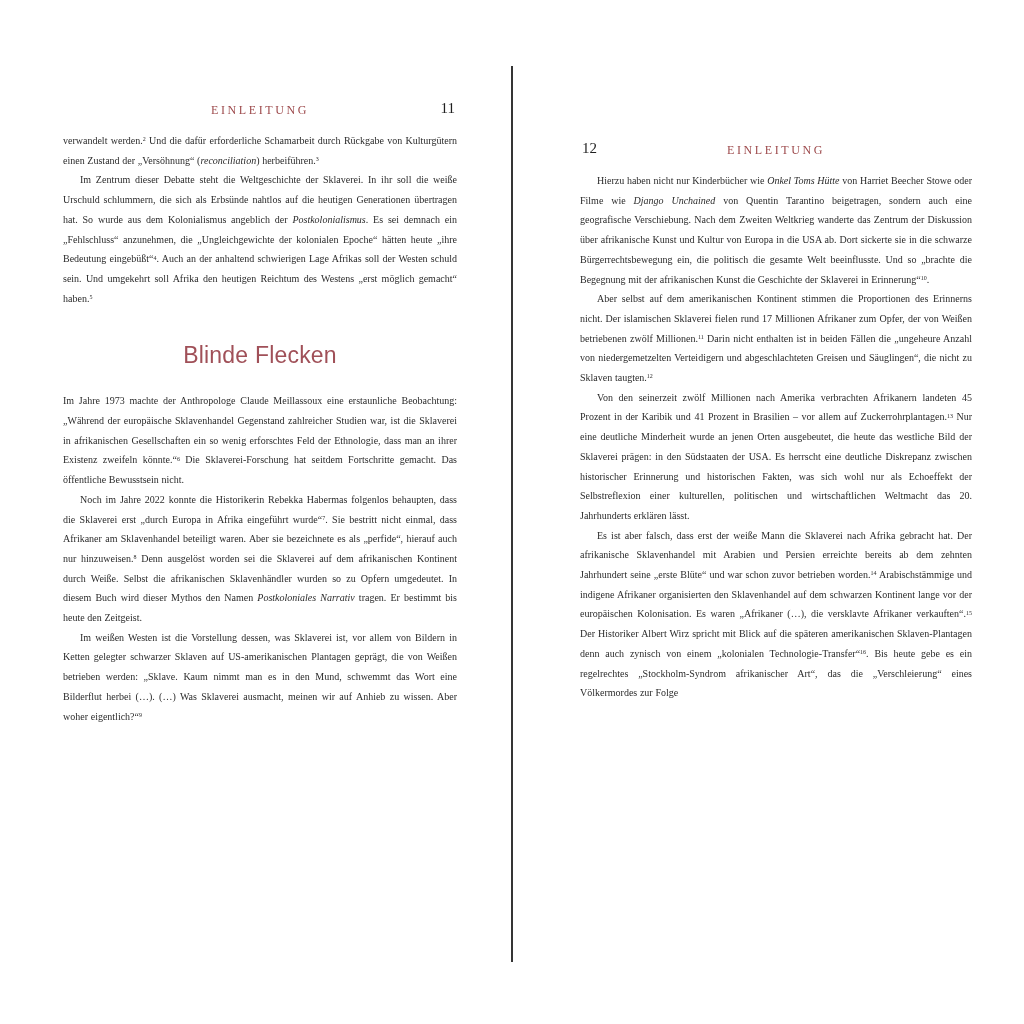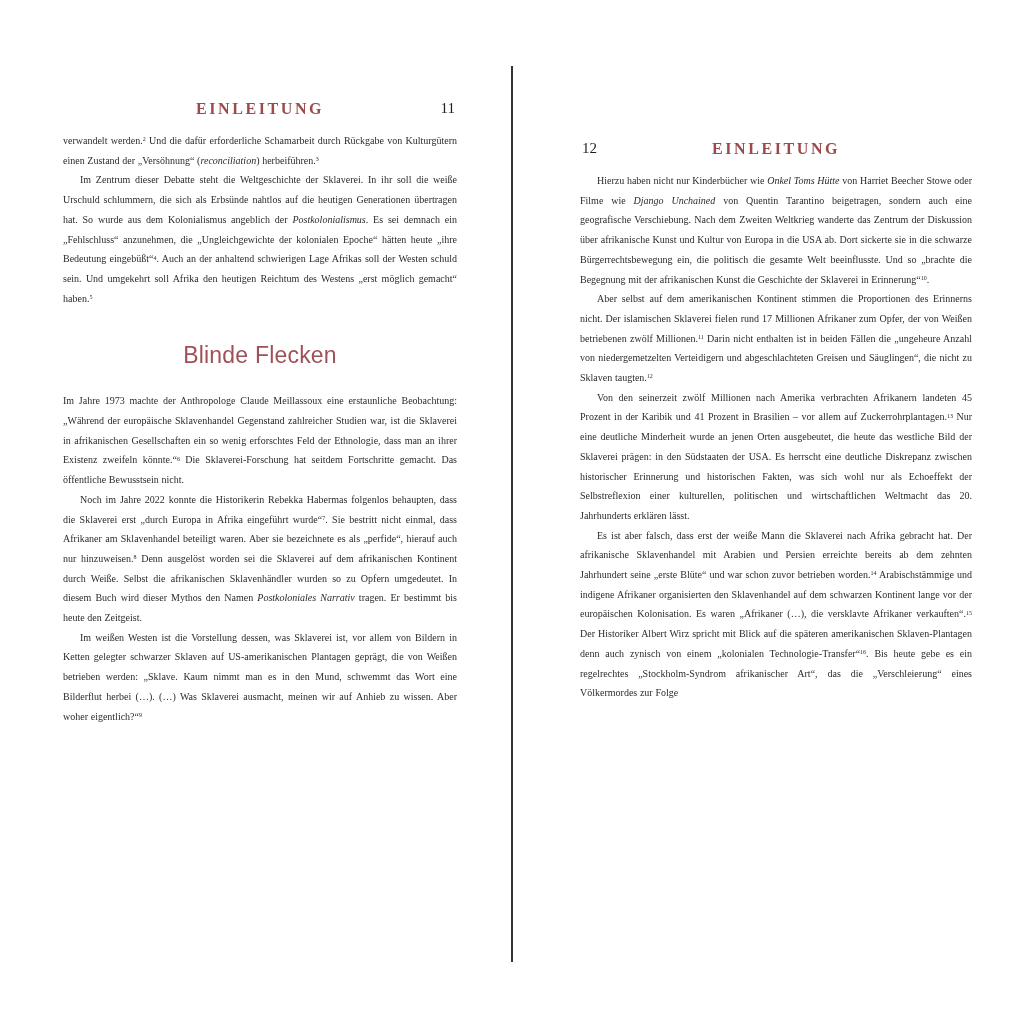--- a/index.html
+++ b/index.html
@@ -10,21 +10,21 @@
   }
   *{margin:0;padding:0;box-sizing:border-box;}
   html,body{width:1024px;height:1024px;background:var(--paper);overflow:hidden;}
   body{font-family:"Liberation Serif",serif;color:var(--ink);}
   .spread{position:relative;width:1024px;height:1024px;background:var(--paper);}
   .divider{position:absolute;left:511px;top:66px;width:2px;height:896px;background:#353535;}
   .page{position:absolute;top:100px;}
   .page.left{left:63px;width:394px;}
   .page.right{left:580px;width:392px;margin-top:40px;}
   .running-head{position:relative;height:18px;margin-bottom:13px;text-align:center;}
-  .head-title{font-weight:700;font-size:16px;letter-spacing:2.6px;color:var(--accent);}
+  .head-title{font-weight:400;font-size:12px;letter-spacing:2.6px;color:var(--accent);}
   .page-number{position:absolute;top:0;font-size:15px;color:#1f1f1f;letter-spacing:0;}
   .page-number.pos-right{right:2px;}
   .page-number.pos-left{left:2px;}
   .page-body p{
     font-size:10px;line-height:19.7px;text-align:justify;
     hyphens:auto;-webkit-hyphens:auto;word-spacing:0.02em;
   }
   .page-body p.indent{text-indent:17px;}
   .page-body sup{
     font-size:0.6em;line-height:0;position:relative;top:-0.45em;

